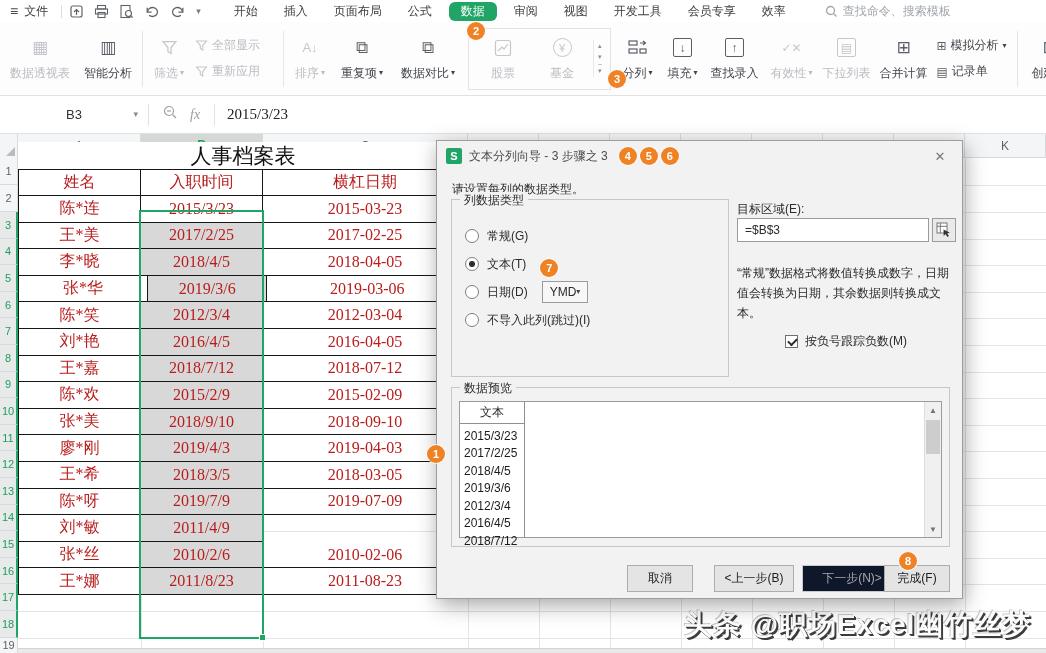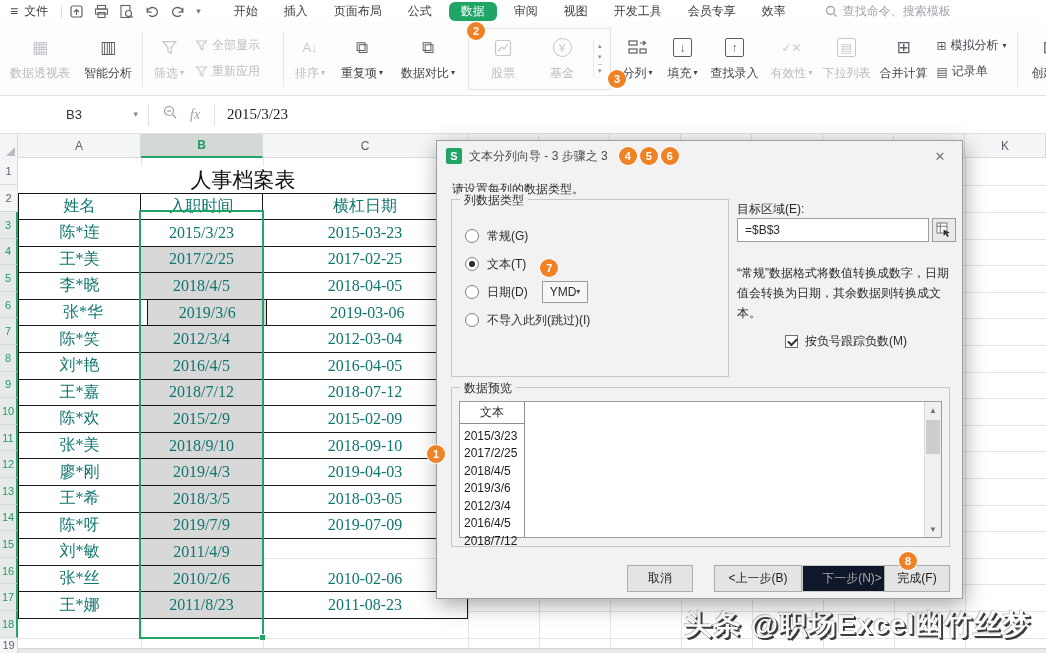--- a/index.html
+++ b/index.html
@@ -51,24 +51,24 @@
   .colheaders { position:absolute; top:0; left:0; width:1046px; height:24px; background:#f4f5f6; border-bottom:1px solid #d8dbde; z-index:2; }
   .corner { position:absolute; left:0; top:0; width:18px; height:24px; background:#f4f5f6; border-right:1px solid #d8dbde; }
   .corner-tri { position:absolute; right:2px; bottom:2px; width:0; height:0; border-left:9px solid transparent; border-bottom:9px solid #b9bdc2; }
   .colh { position:absolute; top:0; height:23px; display:flex; align-items:center; justify-content:center; font-size:12px; color:#5f6368; border-right:1px solid #d8dbde; }
   .colh.selected { background:#d5d9d6; color:#1f9d62; font-weight:bold; border-bottom:2px solid #21a567; height:24px; }
   .rowh { position:absolute; left:0; width:18px; background:#f4f5f6; border-right:1px solid #d8dbde; border-bottom:1px solid #d8dbde; display:flex; align-items:center; justify-content:center; font-size:11px; color:#5f6368; z-index:2; }
   .rowh.selected { color:#1f9d62; background:#e7eae8; border-right:2px solid #21a567; }
   .gridline-v { position:absolute; width:1px; background:#e1e4e8; z-index:0; }
   .gridline-h { position:absolute; height:1px; background:#e1e4e8; z-index:0; }
 
-  .sheettable { position:absolute; left:18px; top:32px; width:450px; z-index:3; }
+  .sheettable { position:absolute; left:18px; top:8px; width:450px; z-index:3; }
   .t-title { width:450px; height:27px; display:flex; align-items:center; justify-content:center; font-family:"Liberation Serif","DejaVu Serif",serif; font-size:21px; color:#111; background:#fff; }
   .t-row { display:flex; }
-  .t-cell { border-right:1px solid #161616; border-bottom:1px solid #161616; display:flex; align-items:center; justify-content:center; font-family:"Liberation Serif","DejaVu Serif",serif; font-size:16px; color:#0f766e; background:#fff; }
+  .t-cell { border-right:1px solid #161616; border-bottom:1px solid #161616; display:flex; align-items:center; justify-content:center; font-family:"Liberation Serif","DejaVu Serif",serif; font-size:16px; color:#b91c1c; background:#fff; }
   .t-cell.first { border-left:1px solid #161616; }
   .t-row.head .t-cell { border-top:1px solid #161616; }
   .t-cell.sel-gray { background:#d8d8d8; }
 
   .sel-outline { position:absolute; left:139px; top:76px; width:125px; height:429px; border:2px solid #21a567; z-index:4; pointer-events:none; }
   .fill-handle { position:absolute; left:259px; top:500px; width:7px; height:7px; background:#21a567; border:1px solid #fff; z-index:5; }
   .scroll-strip { position:absolute; left:18px; top:514px; width:1028px; height:5px; background:#e9e9e9; border-top:1px solid #d4d4d4; z-index:2; }
   .watermark { position:absolute; left:684px; top:472px; z-index:6; font-size:28px; font-weight:bold; letter-spacing:1px; color:#fdfdfd; text-shadow:2px 2px 0 #3c3c3c, 1px 1px 0 #3c3c3c, -1px -1px 0 #c8c8c8; white-space:nowrap; }
 
   
@@ -100,21 +100,21 @@
   .pv-vline { position:absolute; left:64px; top:0; bottom:0; width:1px; background:#8f8f8f; }
   .pv-rows { position:absolute; left:0; top:25px; width:64px; }
   .pv-row { height:17.5px; display:flex; align-items:center; padding-left:4px; font-size:12px; color:#1c1c1c; white-space:nowrap; }
   .pv-scroll { position:absolute; right:0; top:0; bottom:0; width:17px; background:#f0f0f0; border-left:1px solid #dcdcdc; }
   .pv-arrow { position:absolute; left:0; width:16px; height:16px; display:flex; align-items:center; justify-content:center; font-size:8px; color:#6f7377; background:#f0f0f0; }
   .pv-arrow.top { top:0; }
   .pv-arrow.bottom { bottom:0; }
   .pv-thumb { position:absolute; left:1px; top:18px; width:14px; height:34px; background:#cdcdcd; }
   .dbtn { position:absolute; top:424px; height:27px; background:#e4e4e4; border:1px solid #abadab; display:flex; align-items:center; justify-content:center; font-size:12px; color:#1d1d1d; }
   #btn-cancel { left:190px; width:66px; }
-  #btn-back { left:277px; width:88px; }
+  #btn-back { left:277px; width:80px; }
   #btn-next { left:365px; width:100px; color:#a9a9a9; border-color:#c9c9c9; background:#0f172a; }
   #btn-finish { left:447px; width:66px; }
 
   
   .badge { width:18px; height:18px; border-radius:50%; background:#f08226; color:#fff; font-size:11px; font-weight:bold; line-height:18px; text-align:center; box-shadow:0 0 0 1px rgba(255,255,255,.75); }
   .badge.abs { position:absolute; z-index:30; }
   .badge.inline { display:inline-block; flex:none; }
   #badge1 { left:427px; top:445px; }
   #badge2 { left:467px; top:22px; }
   #badge3 { left:608px; top:70px; }

